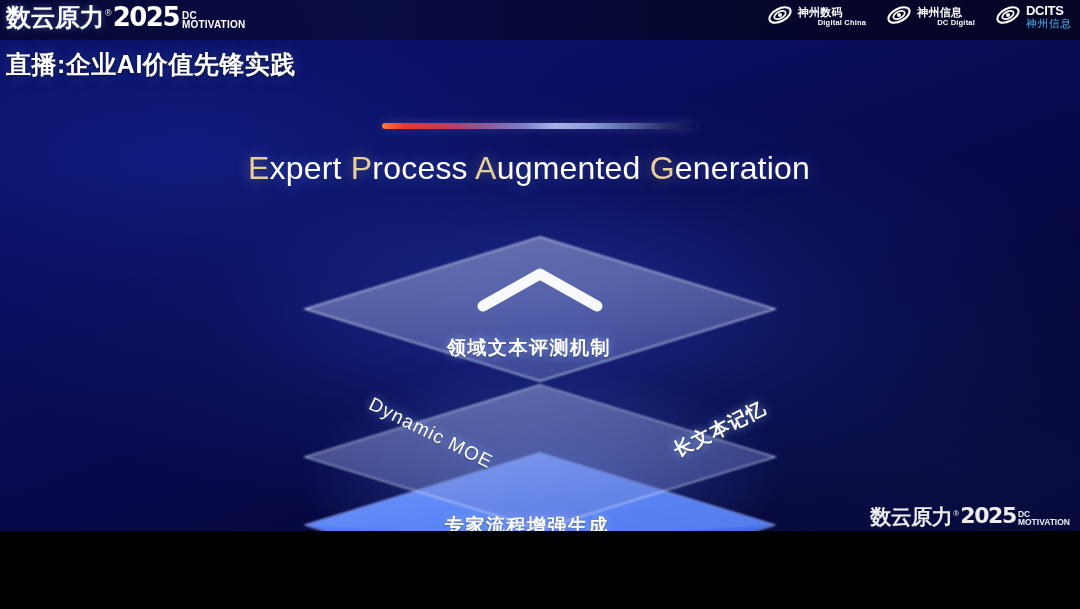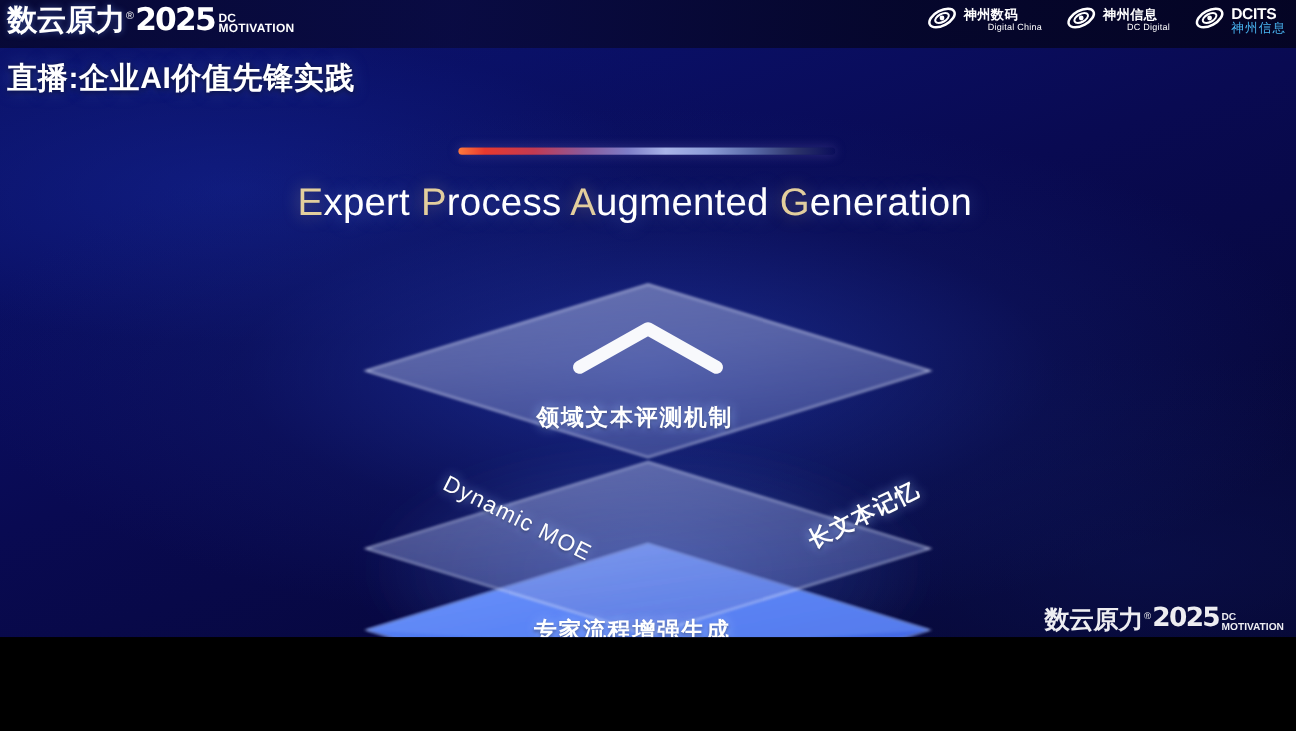--- a/index.html
+++ b/index.html
@@ -95,21 +95,21 @@
   .partner-mark { flex: 0 0 auto; }
   .partner-text { line-height: 1.05; white-space: nowrap; }
   .partner-cn {
     font-size: 11px;
     font-weight: 700;
     color: #ffffff;
     letter-spacing: 0.3px;
   }
   .partner-en {
     font-size: 7.5px;
-    font-weight: 400;
+    font-weight: 700;
     color: #ffffff;
     letter-spacing: 0.2px;
     padding-left: 20px;
   }
   .partner-dcits-en {
     font-size: 13px;
     font-weight: 700;
     color: #ffffff;
     letter-spacing: -0.3px;
     line-height: 1;

